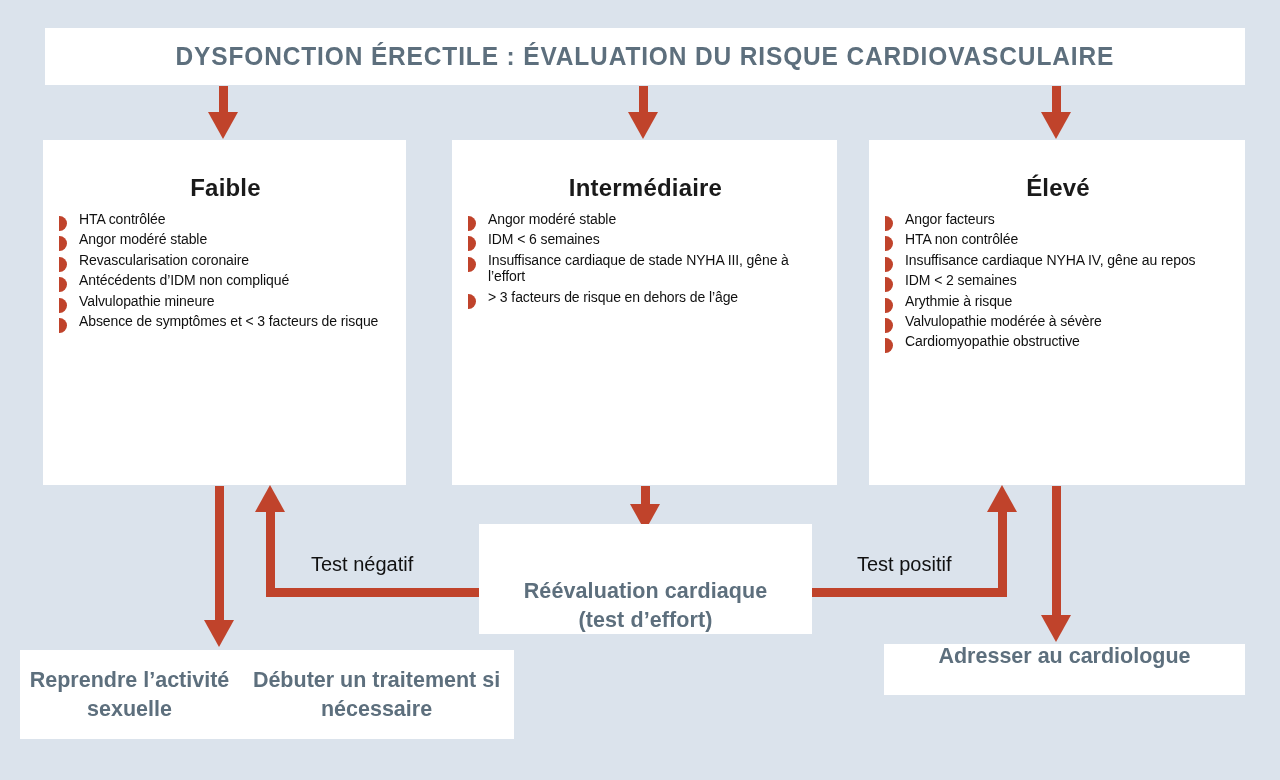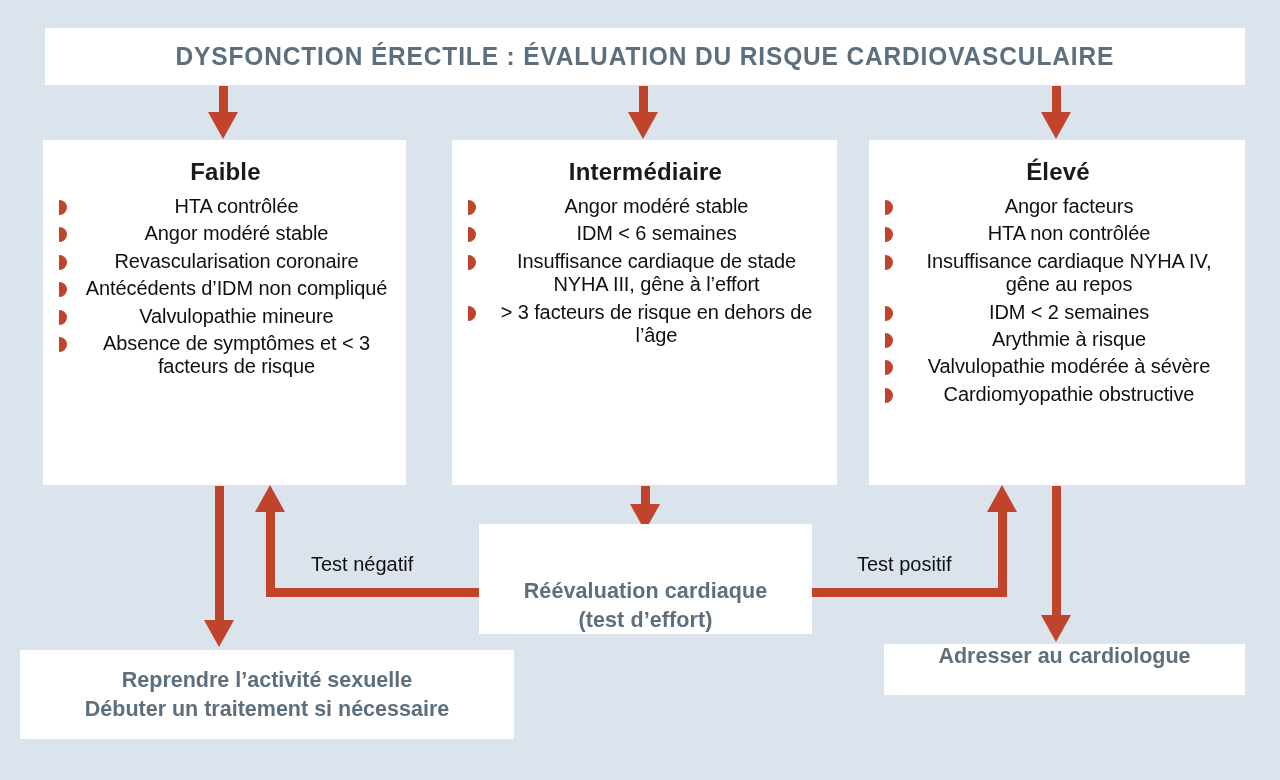--- a/index.html
+++ b/index.html
@@ -42,21 +42,21 @@
     text-align: center;
     white-space: nowrap;
     font-stretch: condensed;
     transform: scaleX(0.96);
   }
 
   
   .risk-col {
     top: 140px;
     height: 345px;
-    padding: 16px 12px 10px 14px;
+    padding: 32px 12px 10px 14px;
   }
   #col-low      { left: 43px;  width: 363px; }
   #col-medium   { left: 452px; width: 385px; }
   #col-high     { left: 869px; width: 376px; }
 
   .col-title {
     text-align: center;
     font-size: 24px;
     font-weight: bold;
     color: #1a1a1a;
@@ -65,25 +65,24 @@
   }
   .bullet-list {
     list-style: none;
     margin: 0;
     padding: 0;
   }
   .bullet-item {
     position: relative;
     padding-left: 22px;
     margin-bottom: 4px;
-    font-size: 20px;
+    font-size: 14px;
     line-height: 1.17;
     color: #101010;
     letter-spacing: -0.1px;
-    text-align: center;
   }
   .bullet-item .bullet-marker {
     position: absolute;
     left: 2px;
     top: 5px;
     width: 8px;
     height: 15px;
     background: #c0432b;
     border-radius: 0 8px 8px 0;
   }
@@ -108,21 +107,20 @@
     letter-spacing: 0.1px;
   }
 
   
   #outcome-resume {
     left: 20px;
     top: 650px;
     width: 494px;
     height: 89px;
     display: flex;
-    flex-direction: column;
     align-items: center;
     justify-content: center;
   }
   #outcome-resume .line {
     color: #5d6f7d;
     font-size: 21.5px;
     font-weight: bold;
     line-height: 1.34;
     text-align: center;
   }

